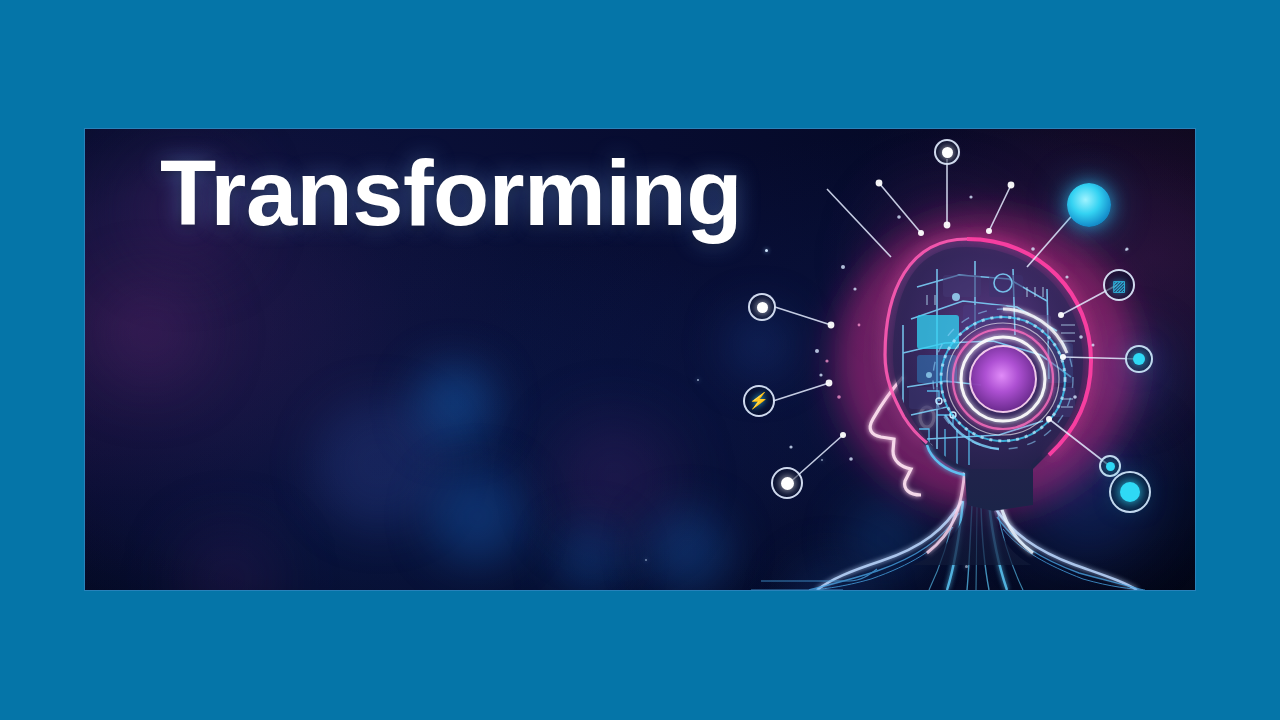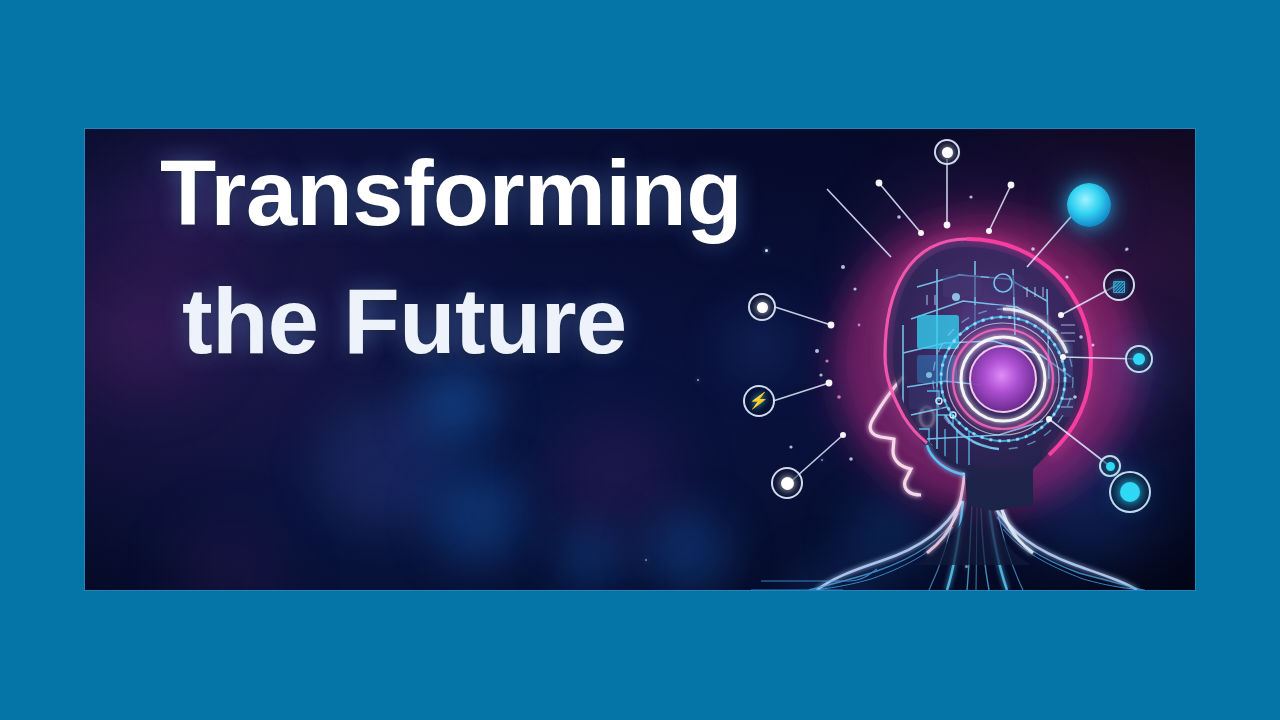--- a/index.html
+++ b/index.html
@@ -159,21 +159,20 @@
     <div class="bokeh s3" style="left:95px;  top:400px; width:100px; height:100px; background:rgba(70,30,95,0.26);"></div>
     <div class="bokeh s2" style="left:640px; top:180px; width:70px;  height:70px;  background:rgba(30,70,150,0.30);"></div>
     <div class="bokeh s3" style="left:790px; top:60px;  width:140px; height:140px; background:rgba(90,30,95,0.24);"></div>
     <div class="bokeh s3" style="left:940px; top:300px; width:130px; height:130px; background:rgba(28,64,150,0.34);"></div>
     <div class="bokeh s2" style="left:1000px;top:200px; width:85px;  height:85px;  background:rgba(30,76,160,0.30);"></div>
     <div class="bokeh s2" style="left:760px; top:370px; width:80px;  height:80px;  background:rgba(26,90,170,0.28);"></div>
     <div class="bokeh s2" style="left:700px; top:430px; width:90px;  height:90px;  background:rgba(26,80,160,0.26);"></div>
 
     <div id="title-block">
       <div class="title-line l1">Transforming</div>
-      <div class="title-line l2">the Future</div>
     </div>
 
     <div id="art">
       <svg viewBox="0 0 470 461" preserveAspectRatio="none">
         <defs>
           <radialGradient id="headGlow" cx="50%" cy="42%" r="52%">
             <stop offset="0%" stop-color="#ff45b0" stop-opacity="0.00"></stop>
             <stop offset="62%" stop-color="#ff3fa4" stop-opacity="0.30"></stop>
             <stop offset="82%" stop-color="#ff2f9c" stop-opacity="0.55"></stop>
             <stop offset="100%" stop-color="#ff2f9c" stop-opacity="0.00"></stop>

